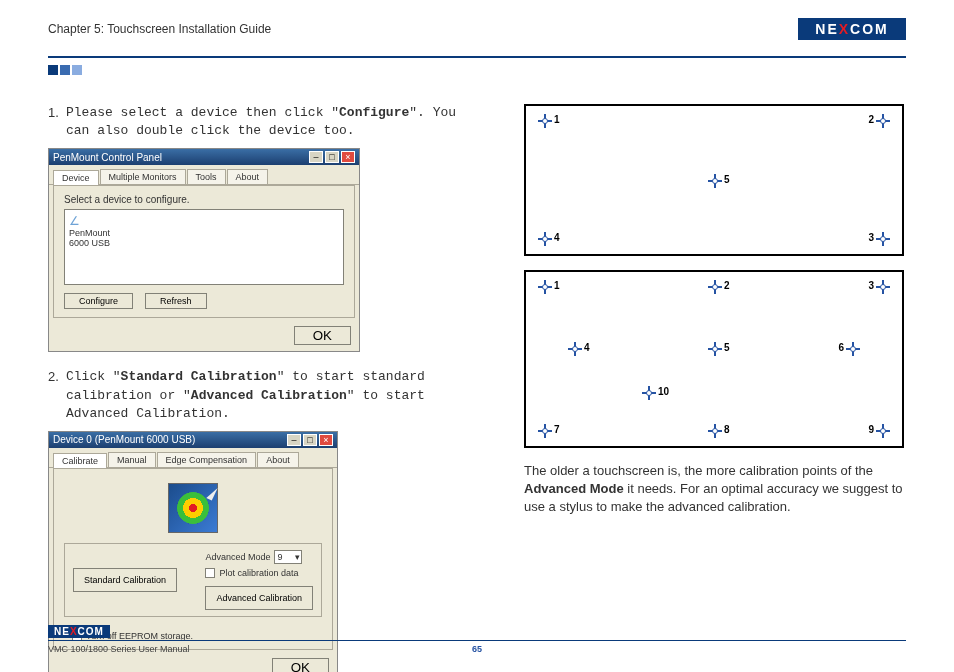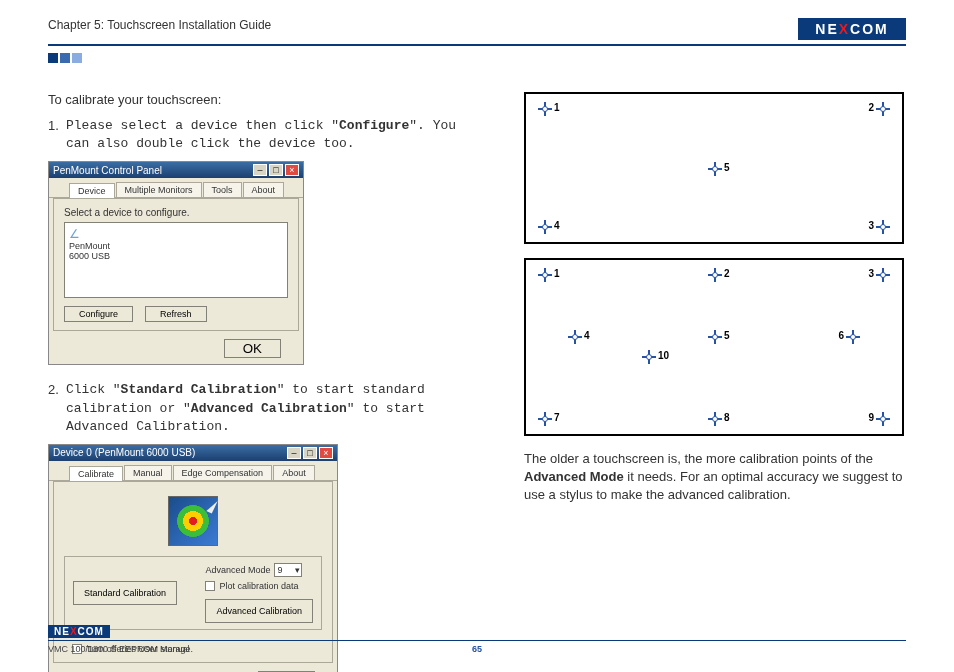--- a/index.html
+++ b/index.html
@@ -12,23 +12,23 @@
     height: 672px;
     overflow: hidden;
     position: relative;
   }
   .page {
     padding: 18px 48px 0 48px;
   }
   .header {
     display: flex;
     justify-content: space-between;
-    align-items: flex-start;
+    align-items: center;
     border-bottom: 2px solid #0a3a7a;
-    padding-bottom: 4px;
+    padding-bottom: 16px;
   }
   .chapter-title {
     font-size: 12px;
     color: #333;
   }
   .logo {
     width: 108px;
     height: 22px;
     background: #0a3a7a;
     color: #fff;
@@ -75,30 +75,30 @@
     display:flex;
     justify-content:space-between;
     align-items:center;
     font-size: 10px;
   }
   .tb-icons { display:flex; gap:2px; }
   .tb-btn { width:14px; height:12px; background:#d8d5c4; border:1px solid #fff; font-size:9px; line-height:10px; text-align:center; color:#000; }
   .tb-close { background:#e04a3f; color:#fff; }
   .tabs { display:flex; border-bottom:1px solid #aca899; background:#ece9d8; padding: 4px 4px 0 4px; gap: 0; }
   .tab { padding: 2px 8px; border:1px solid #aca899; border-bottom:none; background:#f5f3ea; margin-right:1px; font-size:9px; }
-  .tab.active { background:#fff; position:relative; top:1px;margin-left:16px; }
+  .tab.active { background:#fff; position:relative; top:1px; }
   .panel { background:#ece9d8; padding: 8px 10px; border:1px solid #aca899; margin:0 4px 4px 4px; }
   .white-box { background:#fff; border:1px solid #828177; height: 76px; padding: 4px; font-size:9px; }
   .dev-icon { color:#6fa3d6; font-size:12px; }
   .btn-row { display:flex; gap:12px; margin-top:8px; }
   .win-btn { border:1px solid #828177; background:#ece9d8; padding:2px 14px; font-size:9px; }
-  .ok-row { text-align:right; padding:4px 22px 6px 0; }
+  .ok-row { text-align:right; padding:4px 8px 6px 0; }
   .ok-btn { border:1px solid #828177; background:#ece9d8; padding:1px 18px; }
 
-  .d1 { width: 256px; }
+  .d1 { width: 312px; }
   .d2 { width: 290px; }
 
   .d2 .panel-body {
     display:flex; flex-direction:column; align-items:center; padding:6px 0 10px 0;
   }
   .target-img {
     width: 50px; height: 50px;
     background: linear-gradient(135deg,#1b4c8c,#3b7bd4);
     border:1px solid #666;
     position:relative;
@@ -167,21 +167,20 @@
     <div class="chapter-title">Chapter 5: Touchscreen Installation Guide</div>
     <div class="logo">NE<span class="x">X</span>COM</div>
   </div>
   <div class="squares">
     <span class="sq sq1"></span><span class="sq sq2"></span><span class="sq sq3"></span>
   </div>
 
   <div class="content">
 
     <div class="col-left">
-      <p class="intro">To calibrate your touchscreen:</p>
 
       <ol>
         <li>
           <span class="num">1.</span>
           <span class="txt">
             <span>Please select a device then click "</span><span class="bold">Configure</span><span>". You can also double click the device too.</span>
           </span>
         </li>
       </ol>
 
@@ -387,21 +386,21 @@
             <span class="pt-label" style="left: 18px; top: 2px;">8</span>
           </div>
           <div class="pt" style="bottom: 6px; right: 10px;">
             <div class="crosshair">
               <div class="ch-h"></div>
               <div class="ch-v"></div>
               <div class="ch-c"></div>
             </div>
             <span class="pt-label" style="right: 18px; top: 2px;">9</span>
           </div>
-          <div class="pt" style="top: 88px; left: 114px; text-decoration: underline;">
+          <div class="pt" style="top: 112px; left: 114px; text-decoration: underline;">
             <div class="crosshair">
               <div class="ch-h"></div>
               <div class="ch-v"></div>
               <div class="ch-c"></div>
             </div>
             <span class="pt-label" style="left: 18px; top: 2px;">10</span>
           </div>
         </div>
       <div class="note">
         <span>

